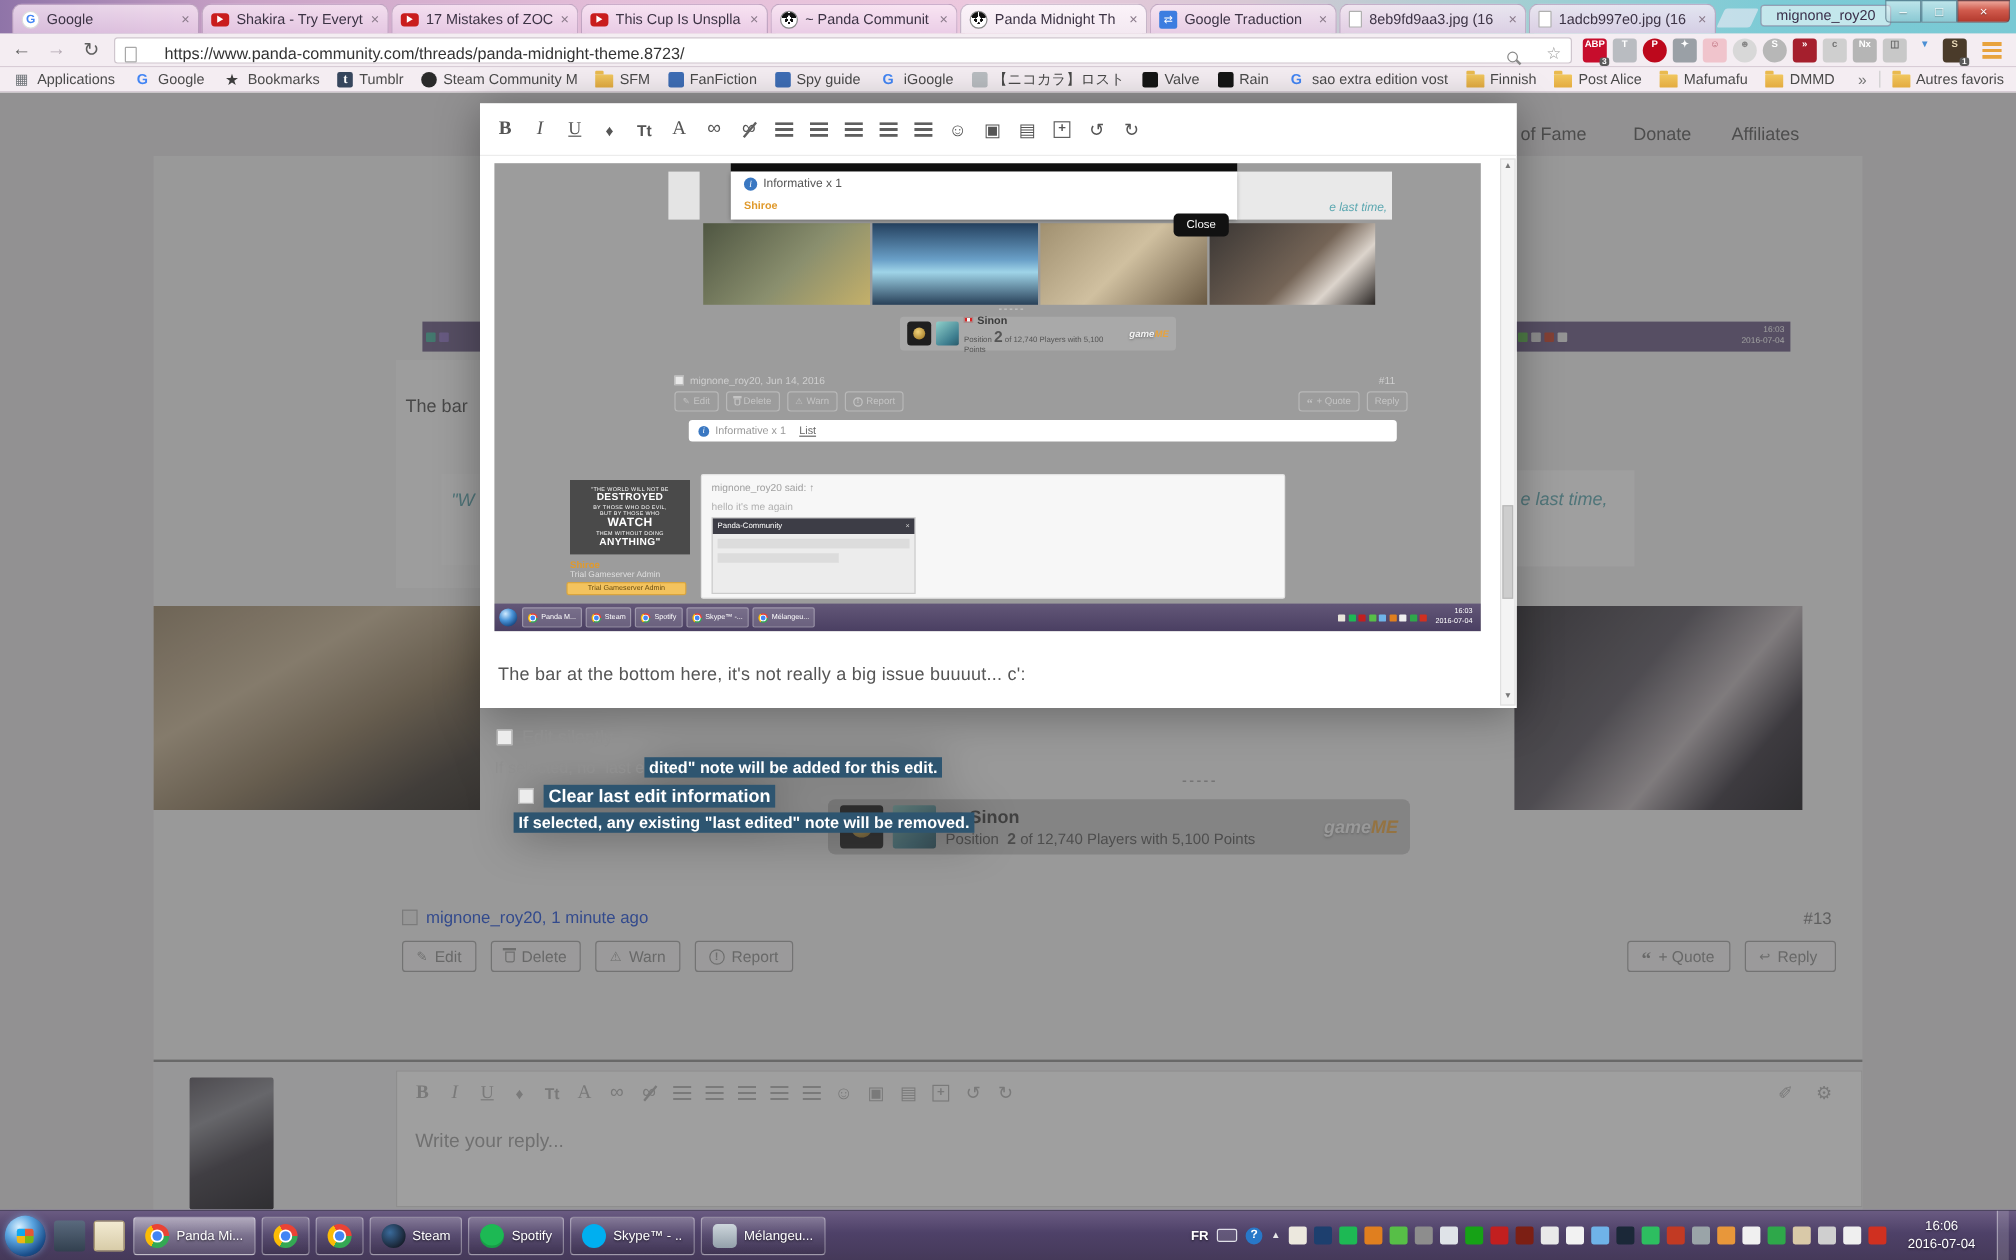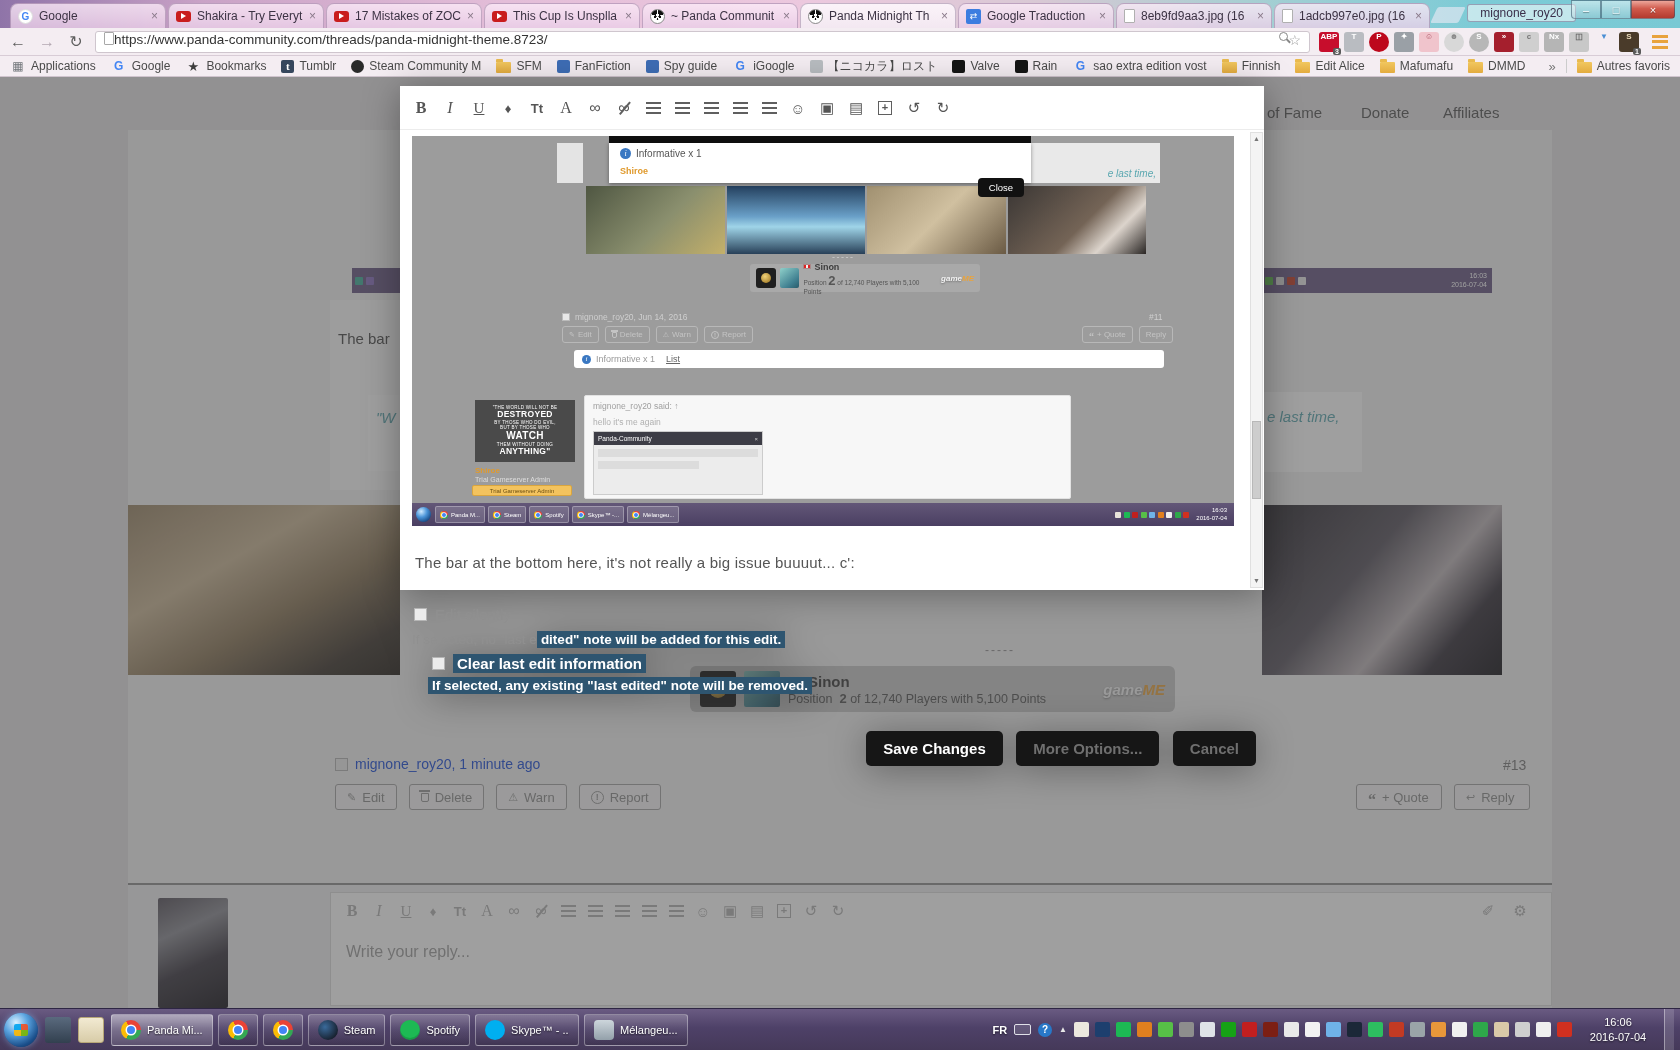--- a/index.html
+++ b/index.html
@@ -31,21 +31,21 @@
 .profile-chip{position:absolute;right:104px;top:4px;height:18px;padding:0 12px;background:rgba(255,255,255,.55);border:1px solid rgba(90,70,110,.45);border-radius:3px;font-size:12px;font-weight:normal;color:#3a2f4a;line-height:16px;cursor:pointer}
 .winbtns{position:absolute;right:5px;top:0;display:flex}
 .wb{width:30px;height:19px;display:flex;align-items:center;justify-content:center;font-size:11px;color:#fff;cursor:pointer;
  background:linear-gradient(rgba(255,255,255,.5),rgba(170,200,210,.35));border:1px solid rgba(50,80,100,.55);text-shadow:0 1px 1px rgba(0,0,0,.4)}
 .wb-min{border-radius:0 0 0 4px}
 .wb-close{width:44px;background:linear-gradient(#eda69a,#d05a4c 45%,#b33a2e);border-radius:0 0 4px 0}
 
 .btoolbar{position:absolute;top:28px;left:0;width:1680px;height:28px;background:#f4edf2;border-bottom:1px solid #d8ccd6;display:flex;align-items:center;padding:0 8px;gap:9px}
 .navbtn{font-size:16px;color:#5f5f5f;width:20px;text-align:center;cursor:pointer}
 .navbtn.dim{color:#b3a8b2}
-.omnibox{flex:1;height:22px;background:#fff;border:1px solid #cfc6ce;border-radius:3px;display:flex;align-items:flex-start;padding:0 8px;gap:0}
+.omnibox{flex:1;height:22px;background:#fff;border:1px solid #cfc6ce;border-radius:3px;display:flex;align-items:flex-end;padding:0 8px;gap:23px}
 .ob-doc{width:10px;height:13px;background:#fff;border:1px solid #a8a8a8;border-radius:1px;flex:0 0 auto}
 .ob-url{flex:1;font-size:13.5px;color:#333;white-space:nowrap;overflow:hidden}
 .mag{width:9px;height:9px;border:1.5px solid #888;border-radius:50%;position:relative;flex:0 0 auto;cursor:pointer}
 .mag::after{content:"";position:absolute;width:5px;height:1.5px;background:#888;transform:rotate(45deg);right:-4px;bottom:-2px}
 .ob-star{font-size:14px;color:#9a9a9a;cursor:pointer}
 .exts{display:flex;gap:5px;align-items:center}
 .ext{width:20px;height:20px;border-radius:3px;position:relative;display:flex;align-items:flex-start;justify-content:center;font-size:8px;font-weight:bold;cursor:pointer}
 .ext.round{border-radius:50%}
 .xbadge{position:absolute;right:-2px;bottom:-3px;background:#5a5a5a;color:#fff;font-size:7px;padding:0 2px;border-radius:2px;font-weight:bold}
 .xbadge:empty{display:none}
@@ -473,21 +473,21 @@
         <span class="bm">
       <span class="bmi folder">
             <span></span>
           </span>
       <span>Finnish</span>
     </span>
         <span class="bm">
       <span class="bmi folder">
             <span></span>
           </span>
-      <span>Edit Alice</span>
+      <span>Post Alice</span>
     </span>
         <span class="bm">
       <span class="bmi folder">
             <span></span>
           </span>
       <span>Mafumafu</span>
     </span>
         <span class="bm">
       <span class="bmi folder">
             <span></span>
@@ -926,25 +926,20 @@
     </div>
     <div class="f-row" style="left:32px;top:64px">
       <span class="cb"></span>
       <span class="sel" style="font-size:15px">Clear last edit information</span>
     </div>
     <div style="position:absolute;left:28px;top:88px;font-size:13.5px">
       <span class="sel">If selected, any existing "last edited" note will be removed.</span>
     </div>
   </div>
 
-  <div class="m-buttons">
-    <span class="mbtn">Save Changes</span>
-    <span class="mbtn dim">More Options...</span>
-    <span class="mbtn dim">Cancel</span>
-  </div>
 </div>
 
 <div class="taskbar">
   <div class="orb"></div>
   <div class="quick q1"></div>
   <div class="quick q2"></div>
   <div class="tk-apps">
 
   <div class="tk-app active">
       <span class="app-ico ai-chrome"></span>

